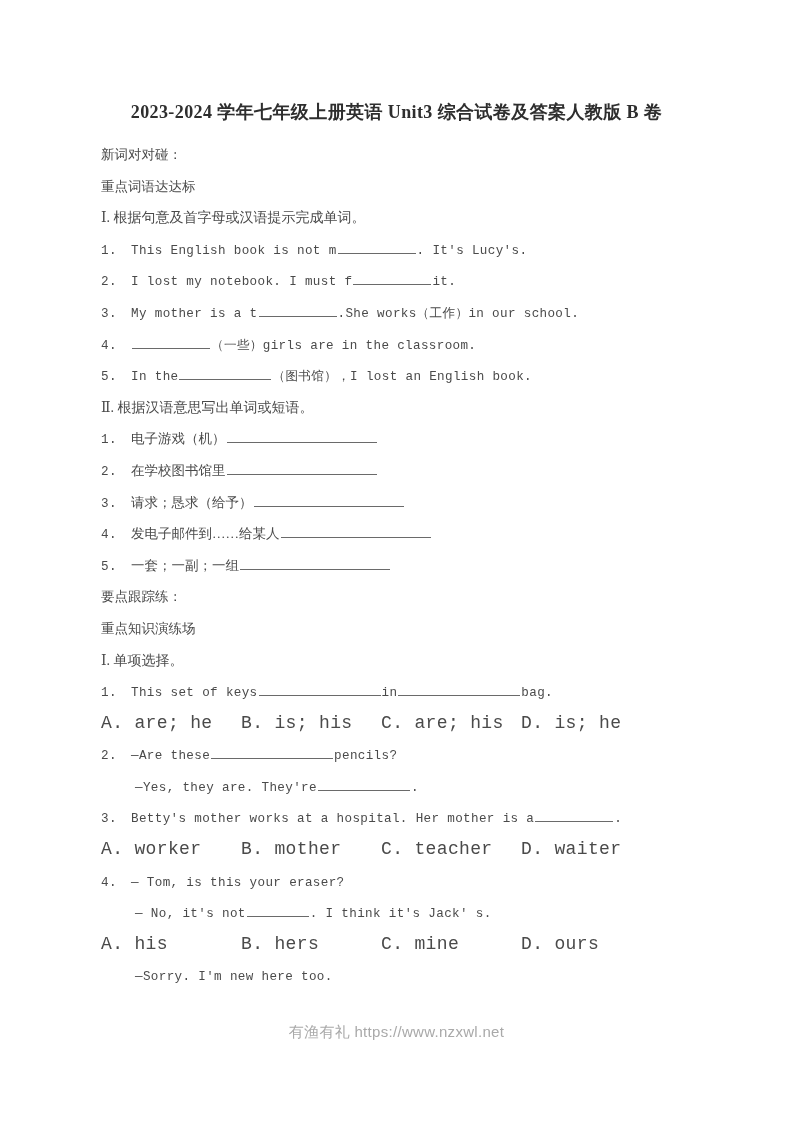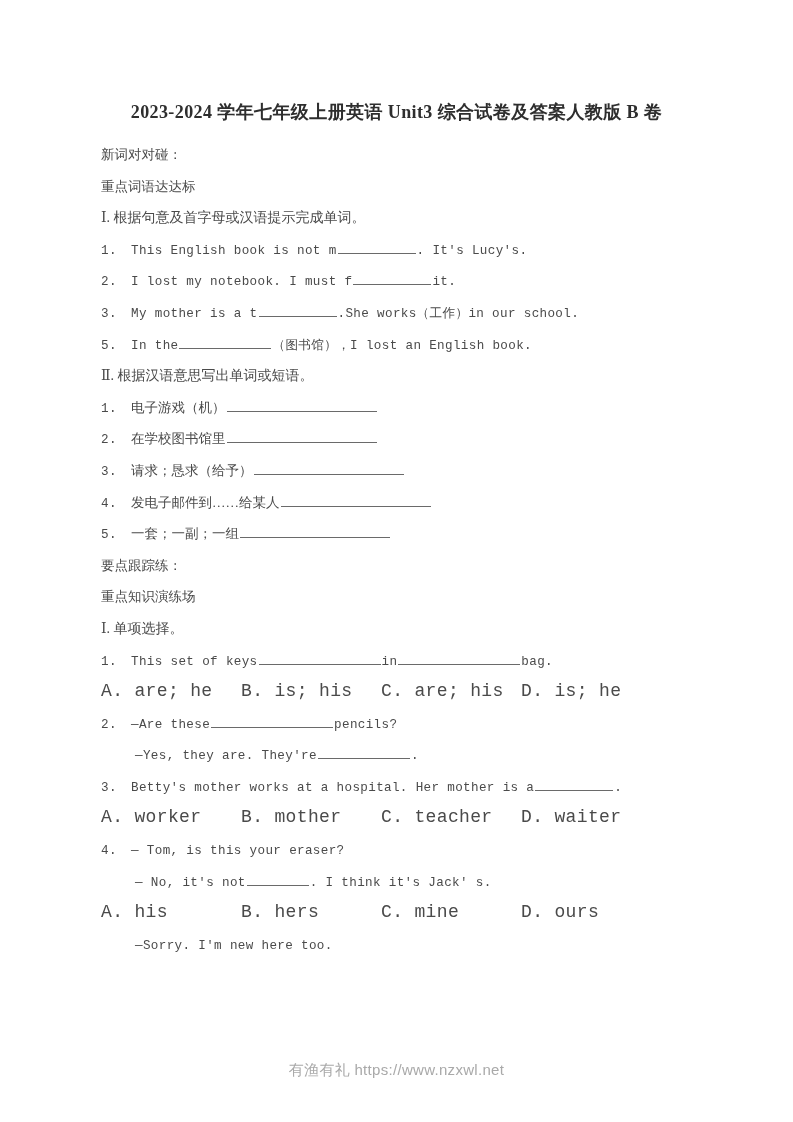--- a/index.html
+++ b/index.html
@@ -109,21 +109,21 @@
     color: #4a4a4a;
   }
   .c1 { width: 140px; }
   .c2 { width: 140px; }
   .c3 { width: 140px; }
   .c4 { width: auto; }
 
   
   .footer-mark {
     position: absolute;
-    top: 1061px;
+    top: 1023px;
     left: 0;
     width: 793px;
     text-align: center;
     font-family: "Liberation Sans", "DejaVu Sans", sans-serif;
     font-size: 15px;
     color: #a9a9a9;
     letter-spacing: 0.3px;
     white-space: nowrap;
   }
 </style>
@@ -153,20 +153,23 @@
     </div>
 
     <div class="line">
       <span class="en ind-num">2.</span><span class="en">I lost my notebook. I must f</span><span class="blank b-md"></span><span class="en">it.</span>
     </div>
 
     <div class="line">
       <span class="en ind-num">3.</span><span class="en">My mother is a t</span><span class="blank b-md"></span><span class="en">.She works（工作）in our school.</span>
     </div>
 
+    <div class="line">
+      <span class="en ind-num">4.</span><span class="en"></span><span class="blank b-md"></span><span class="en">（一些）girls are in the classroom.</span>
+    </div>
 
     <div class="line">
       <span class="en ind-num">5.</span><span class="en">In the</span><span class="blank b-lg"></span><span class="en">（图书馆），I lost an English book.</span>
     </div>
 
     <div class="line">
       <span class="cn roman">Ⅱ. 根据汉语意思写出单词或短语。</span>
     </div>
 
     <div class="line">

